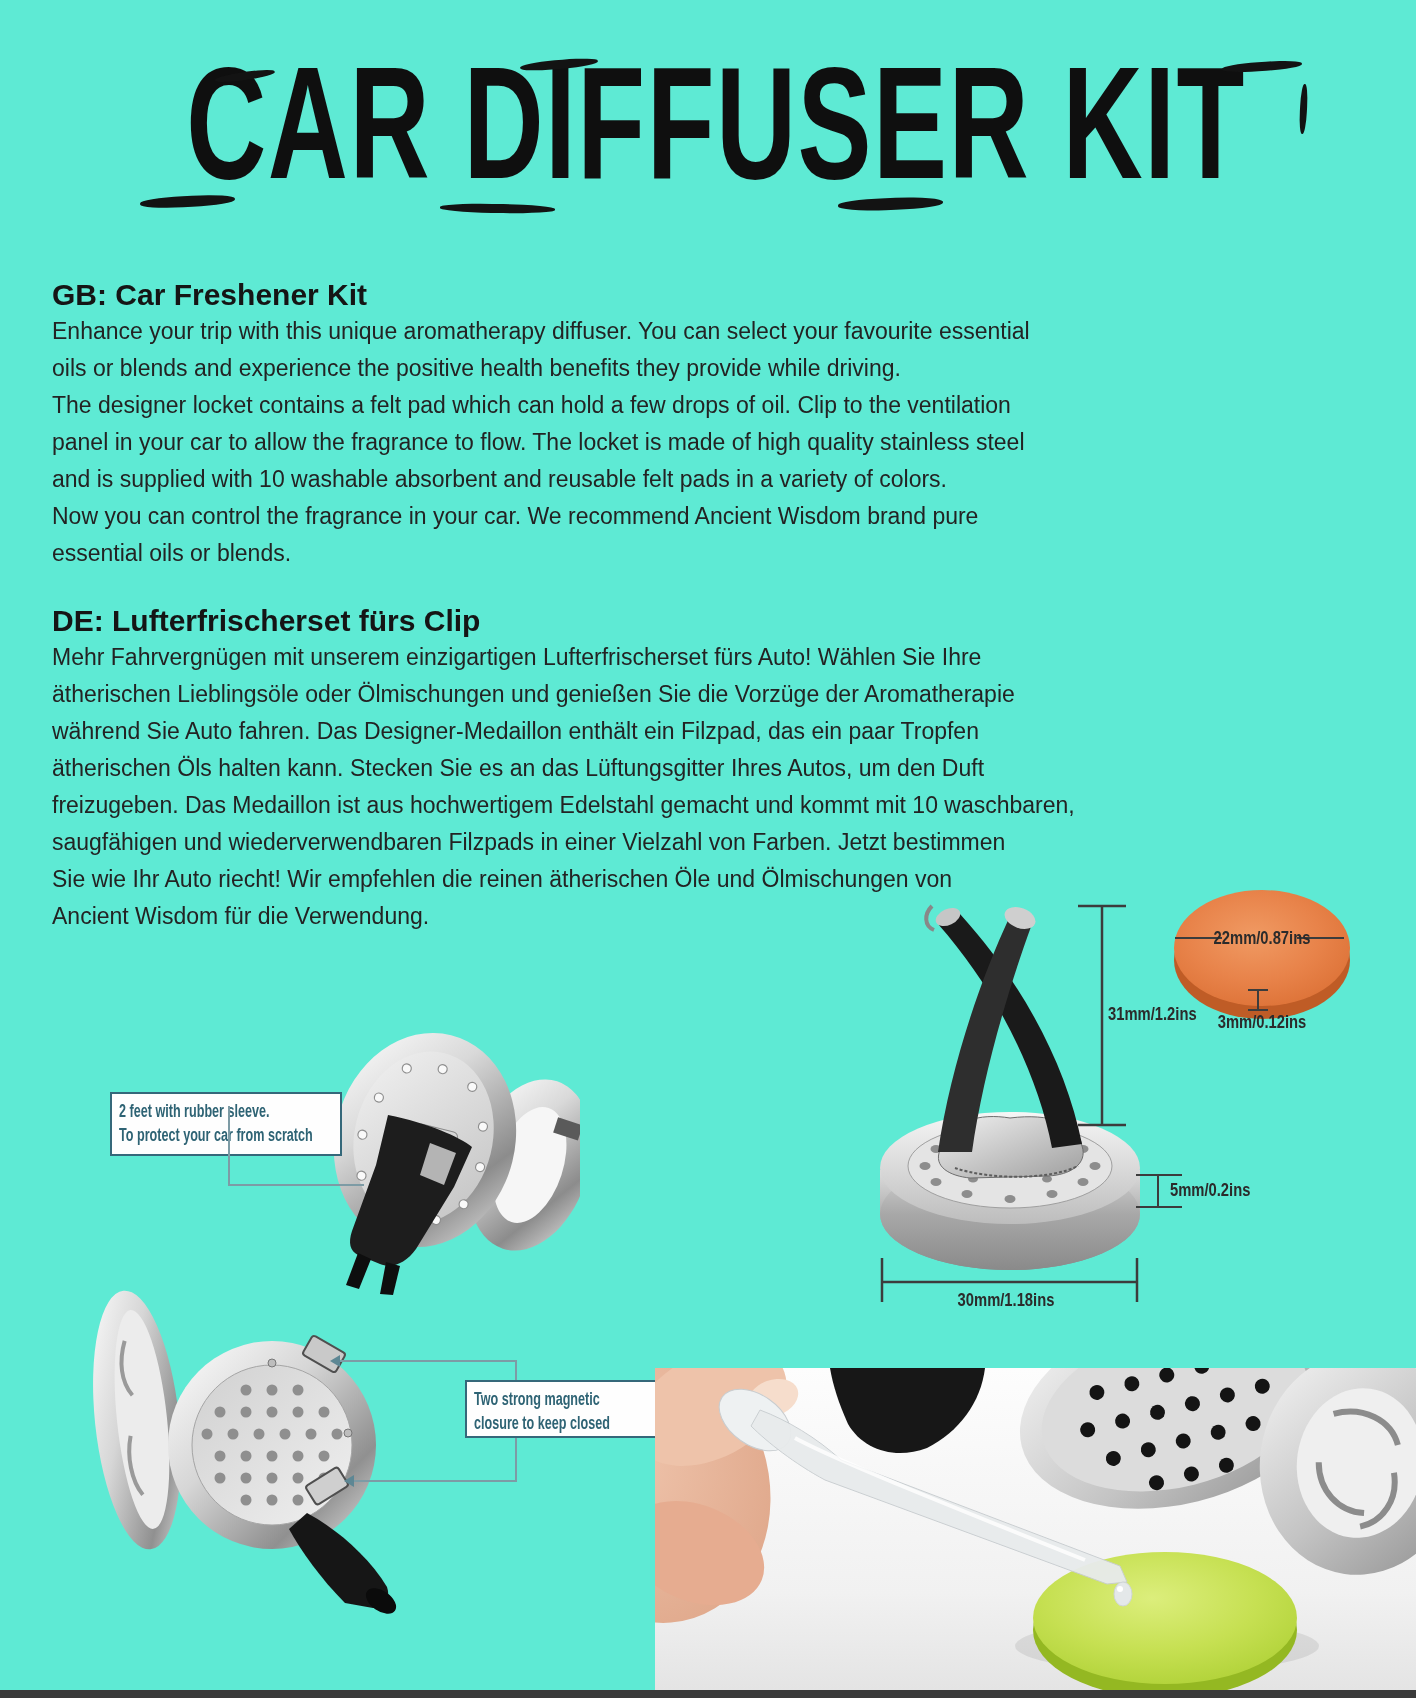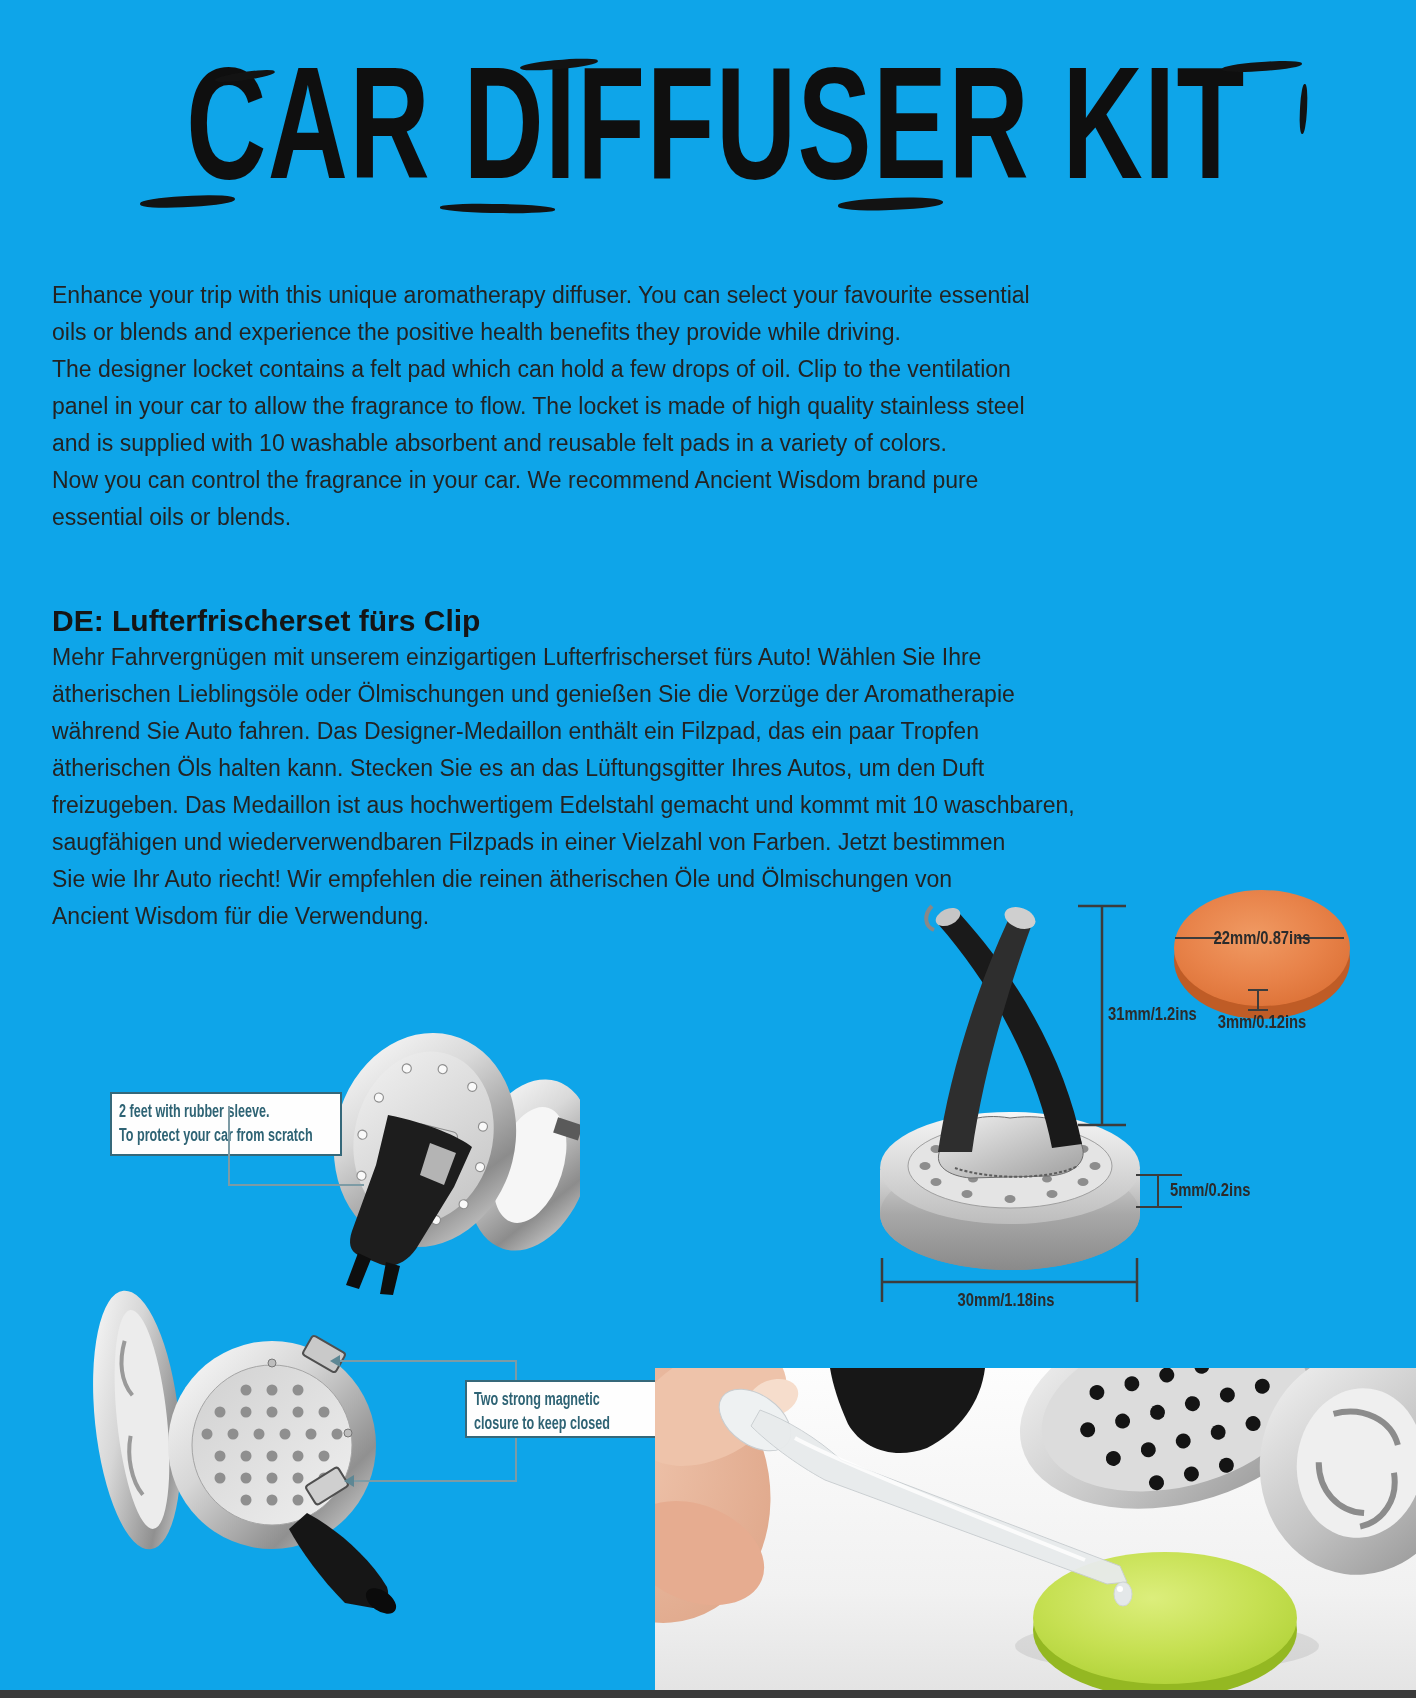--- a/index.html
+++ b/index.html
@@ -1,16 +1,16 @@
 <!DOCTYPE html>
 <html><head>
 <meta charset="utf-8">
 <style>
   html,body{margin:0;padding:0;background:#fff;}
-  #page{position:relative;width:1416px;height:1698px;background:#0ea5e9;overflow:hidden;
+  #page{position:relative;width:1416px;height:1698px;background:#5eead4;overflow:hidden;
         font-family:"Liberation Sans",sans-serif;color:#1f1f1f;}
 
   
   .title-wrap{position:absolute;left:0;top:48px;width:1416px;text-align:center;}
   .title-text{display:inline-block;font-weight:900;font-size:150px;line-height:150px;
               color:#0f0f0f;letter-spacing:2px;transform:scaleX(.74) scaleY(1.06);
               transform-origin:center;white-space:pre;}
   .grunge{position:absolute;background:#131313;border-radius:45%;}
 
   
@@ -47,20 +47,21 @@
   </div>
   <div class="grunge" style="left:140px;top:196px;width:95px;height:11px;transform:rotate(-3deg);"></div>
   <div class="grunge" style="left:440px;top:204px;width:115px;height:9px;transform:rotate(1deg);"></div>
   <div class="grunge" style="left:838px;top:198px;width:105px;height:12px;transform:rotate(-2deg);"></div>
   <div class="grunge" style="left:520px;top:60px;width:78px;height:9px;transform:rotate(-5deg);"></div>
   <div class="grunge" style="left:1222px;top:62px;width:80px;height:9px;transform:rotate(-4deg);"></div>
   <div class="grunge" style="left:1300px;top:84px;width:7px;height:50px;transform:rotate(3deg);"></div>
   <div class="grunge" style="left:215px;top:72px;width:60px;height:8px;transform:rotate(-8deg);"></div>
 
   <div class="section" style="top:277px;">
+    <div class="sec-heading">GB: Car Freshener Kit</div>
     <div class="sec-body">Enhance your trip with this unique aromatherapy diffuser. You can select your favourite essential
 oils or blends and experience the positive health benefits they provide while driving.
 The designer locket contains a felt pad which can hold a few drops of oil. Clip to the ventilation
 panel in your car to allow the fragrance to flow. The locket is made of high quality stainless steel
 and is supplied with 10 washable absorbent and reusable felt pads in a variety of colors.
 Now you can control the fragrance in your car. We recommend Ancient Wisdom brand pure
 essential oils or blends.</div>
   </div>
 
   <div class="section" style="top:603px;">

